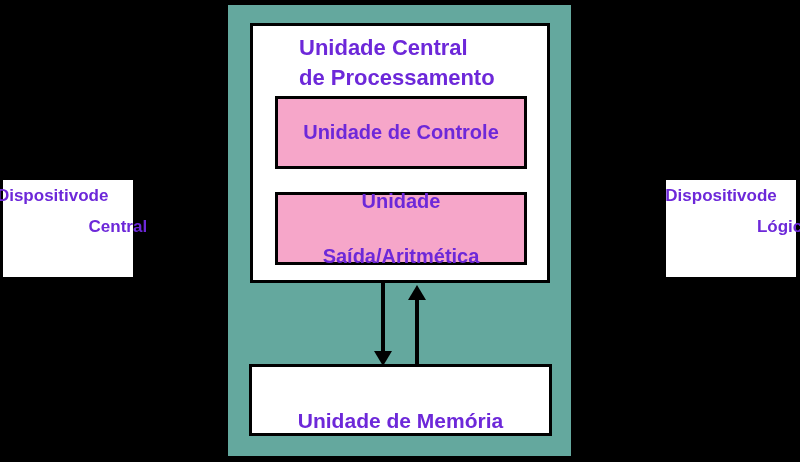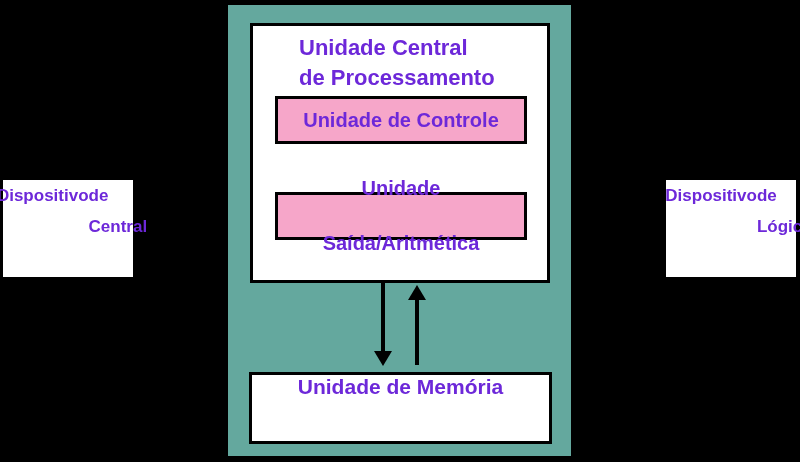--- a/index.html
+++ b/index.html
@@ -32,42 +32,41 @@
   .cpu-title {
     padding: 7px 0 0 46px;
     font-size: 22px;
     line-height: 30px;
     text-align: left;
     white-space: nowrap;
   }
   .pink-box {
     position: absolute;
     left: 22px;
-    width: 252px; height: 48px;
+    width: 252px; height: 73px;
     background: #F6A6C9;
     border: 3px solid #000000;
     box-sizing: border-box;
     display: flex;
     flex-direction: column;
     align-items: center;
     justify-content: center;
     text-align: center;
     font-size: 20px;
     line-height: 27px;
   }
   .control { top: 70px; }
   .alu { top: 166px; gap: 28px; }
   .memory {
     left: 249px; top: 364px;
     width: 303px; height: 72px;
     display: flex;
-    align-items: flex-start;
+    align-items: flex-end;
     justify-content: center;
     font-size: 21px;
-    margin-top: 8px;
   }
   .device {
     top: 180px;
     width: 130px; height: 97px;
     display: flex;
     flex-direction: row;
     justify-content: center;
     font-size: 17px;
     line-height: 31px;
   }

